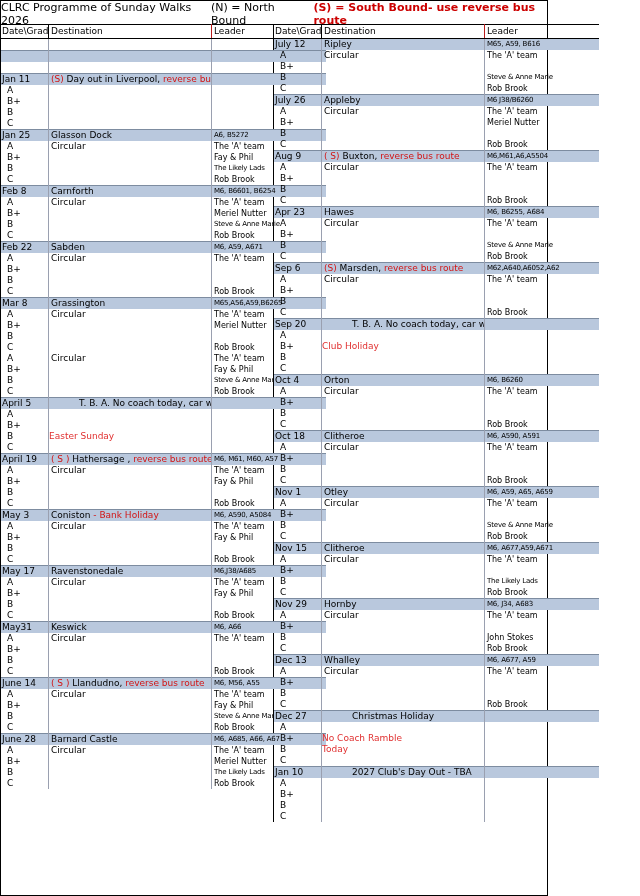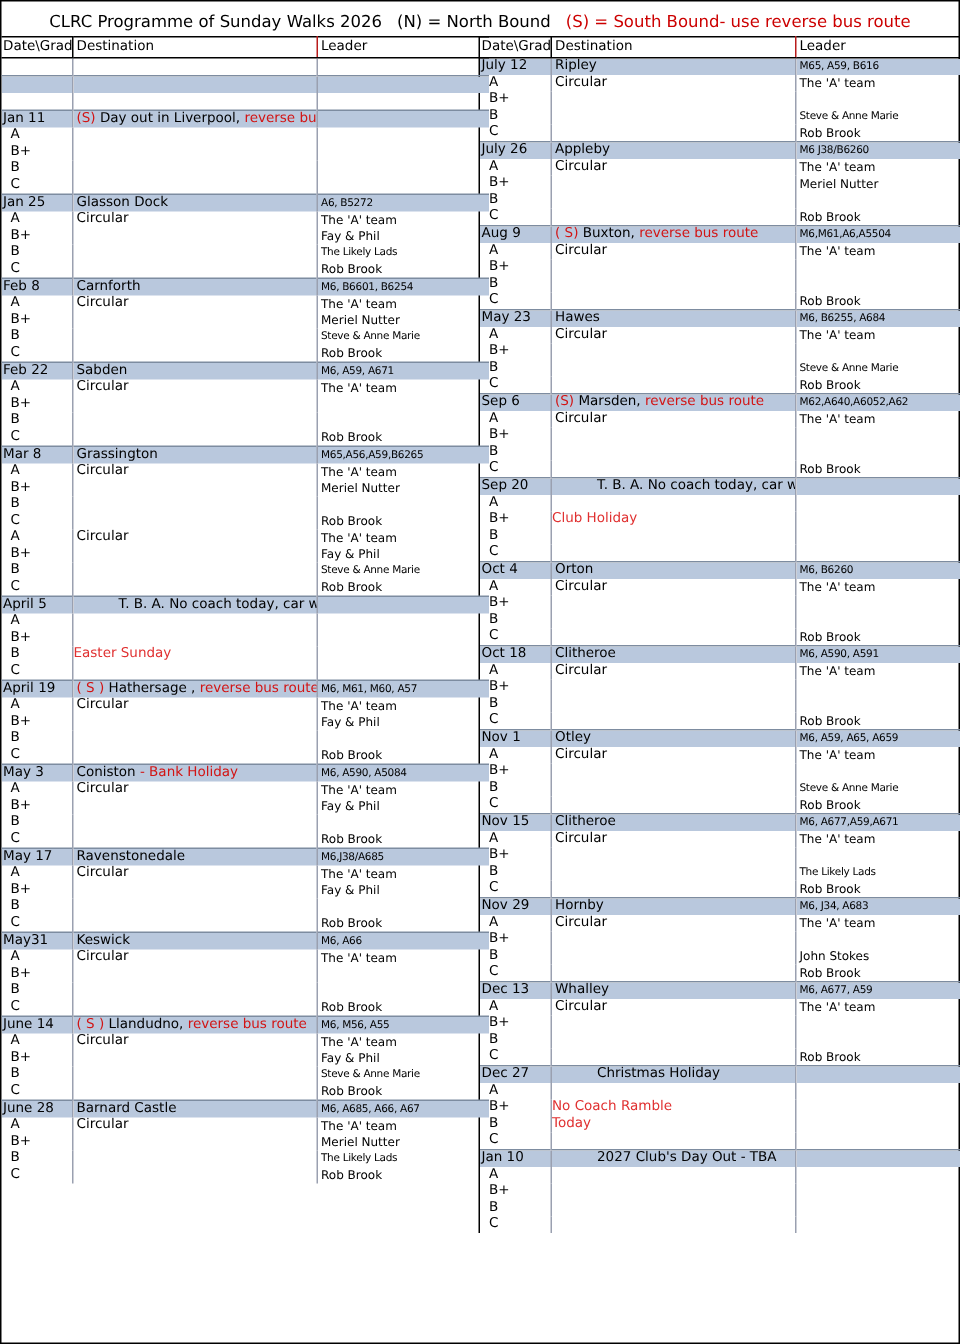--- a/index.html
+++ b/index.html
@@ -10,37 +10,37 @@
   body {
     width: 640px;
     height: 896px;
     font-family: "DejaVu Sans", sans-serif;
     font-size: 9px;
     color: #000000;
     overflow: hidden;
   }
   #page {
     position: relative;
-    width: 640px;
+    width: 548px;
     height: 896px;
     box-sizing: border-box;
     border: 1px solid #000;
   }
   #title-bar {
     height: 20px;
     display: flex;
     align-items: center;
     justify-content: center;
     gap: 10px;
     font-size: 11px;
     padding-top: 3px;
   }
   #title-bar .t-main { color: #000; }
   #title-bar .t-n { color: #000; }
-  #title-bar .t-s { color: #cc0000; }
+  #title-bar .t-s { color: #cc0000; font-weight: bold; }
   #grid {
     display: flex;
     width: 100%;
     box-sizing: border-box;
   }
   .col {
     width: 50%;
     box-sizing: border-box;
   }
   .col.left { border-right: 1px solid #000; }
@@ -522,21 +522,21 @@
               <td class="c-date grade vline-d">B</td>
               <td class="c-dest vline-l"></td>
               <td class="c-lead lead"></td>
             </tr>
             <tr>
               <td class="c-date grade vline-d">C</td>
               <td class="c-dest vline-l"></td>
               <td class="c-lead lead">Rob Brook</td>
             </tr>
             <tr class="band">
-              <td class="c-date date vline-d">May 23</td>
+              <td class="c-date date vline-d">Apr 23</td>
               <td class="c-dest dest vline-l"><span>Hawes</span></td>
               <td class="c-lead lead small-lead">M6, B6255, A684</td>
             </tr>
             <tr>
               <td class="c-date grade vline-d">A</td>
               <td class="c-dest vline-l" style="padding-left: 2px;">Circular</td>
               <td class="c-lead lead">The 'A' team</td>
             </tr>
             <tr>
               <td class="c-date grade vline-d">B+</td>

